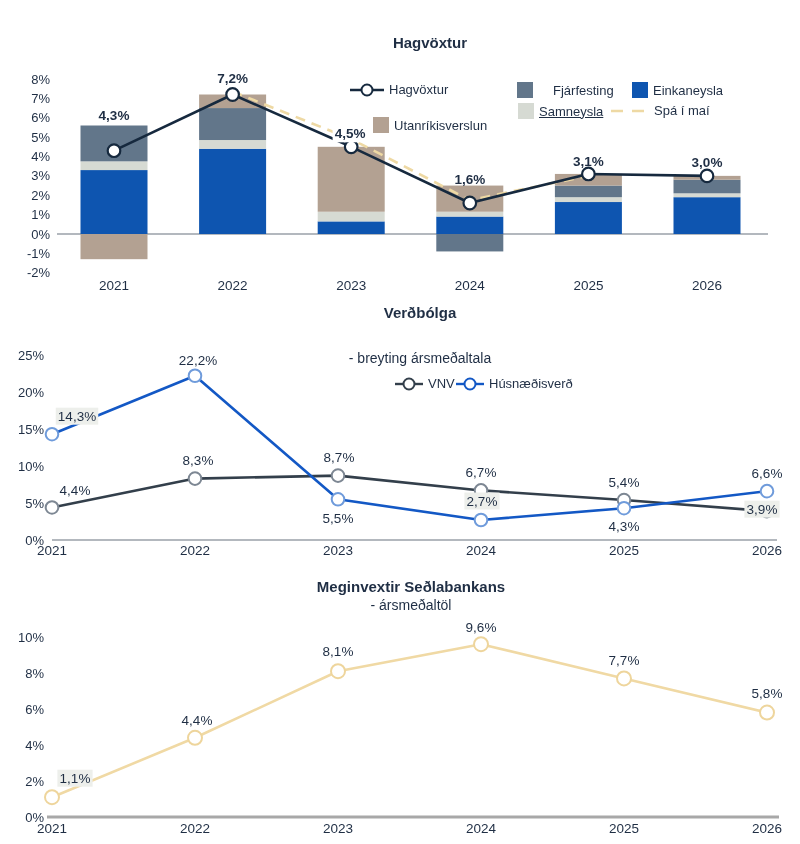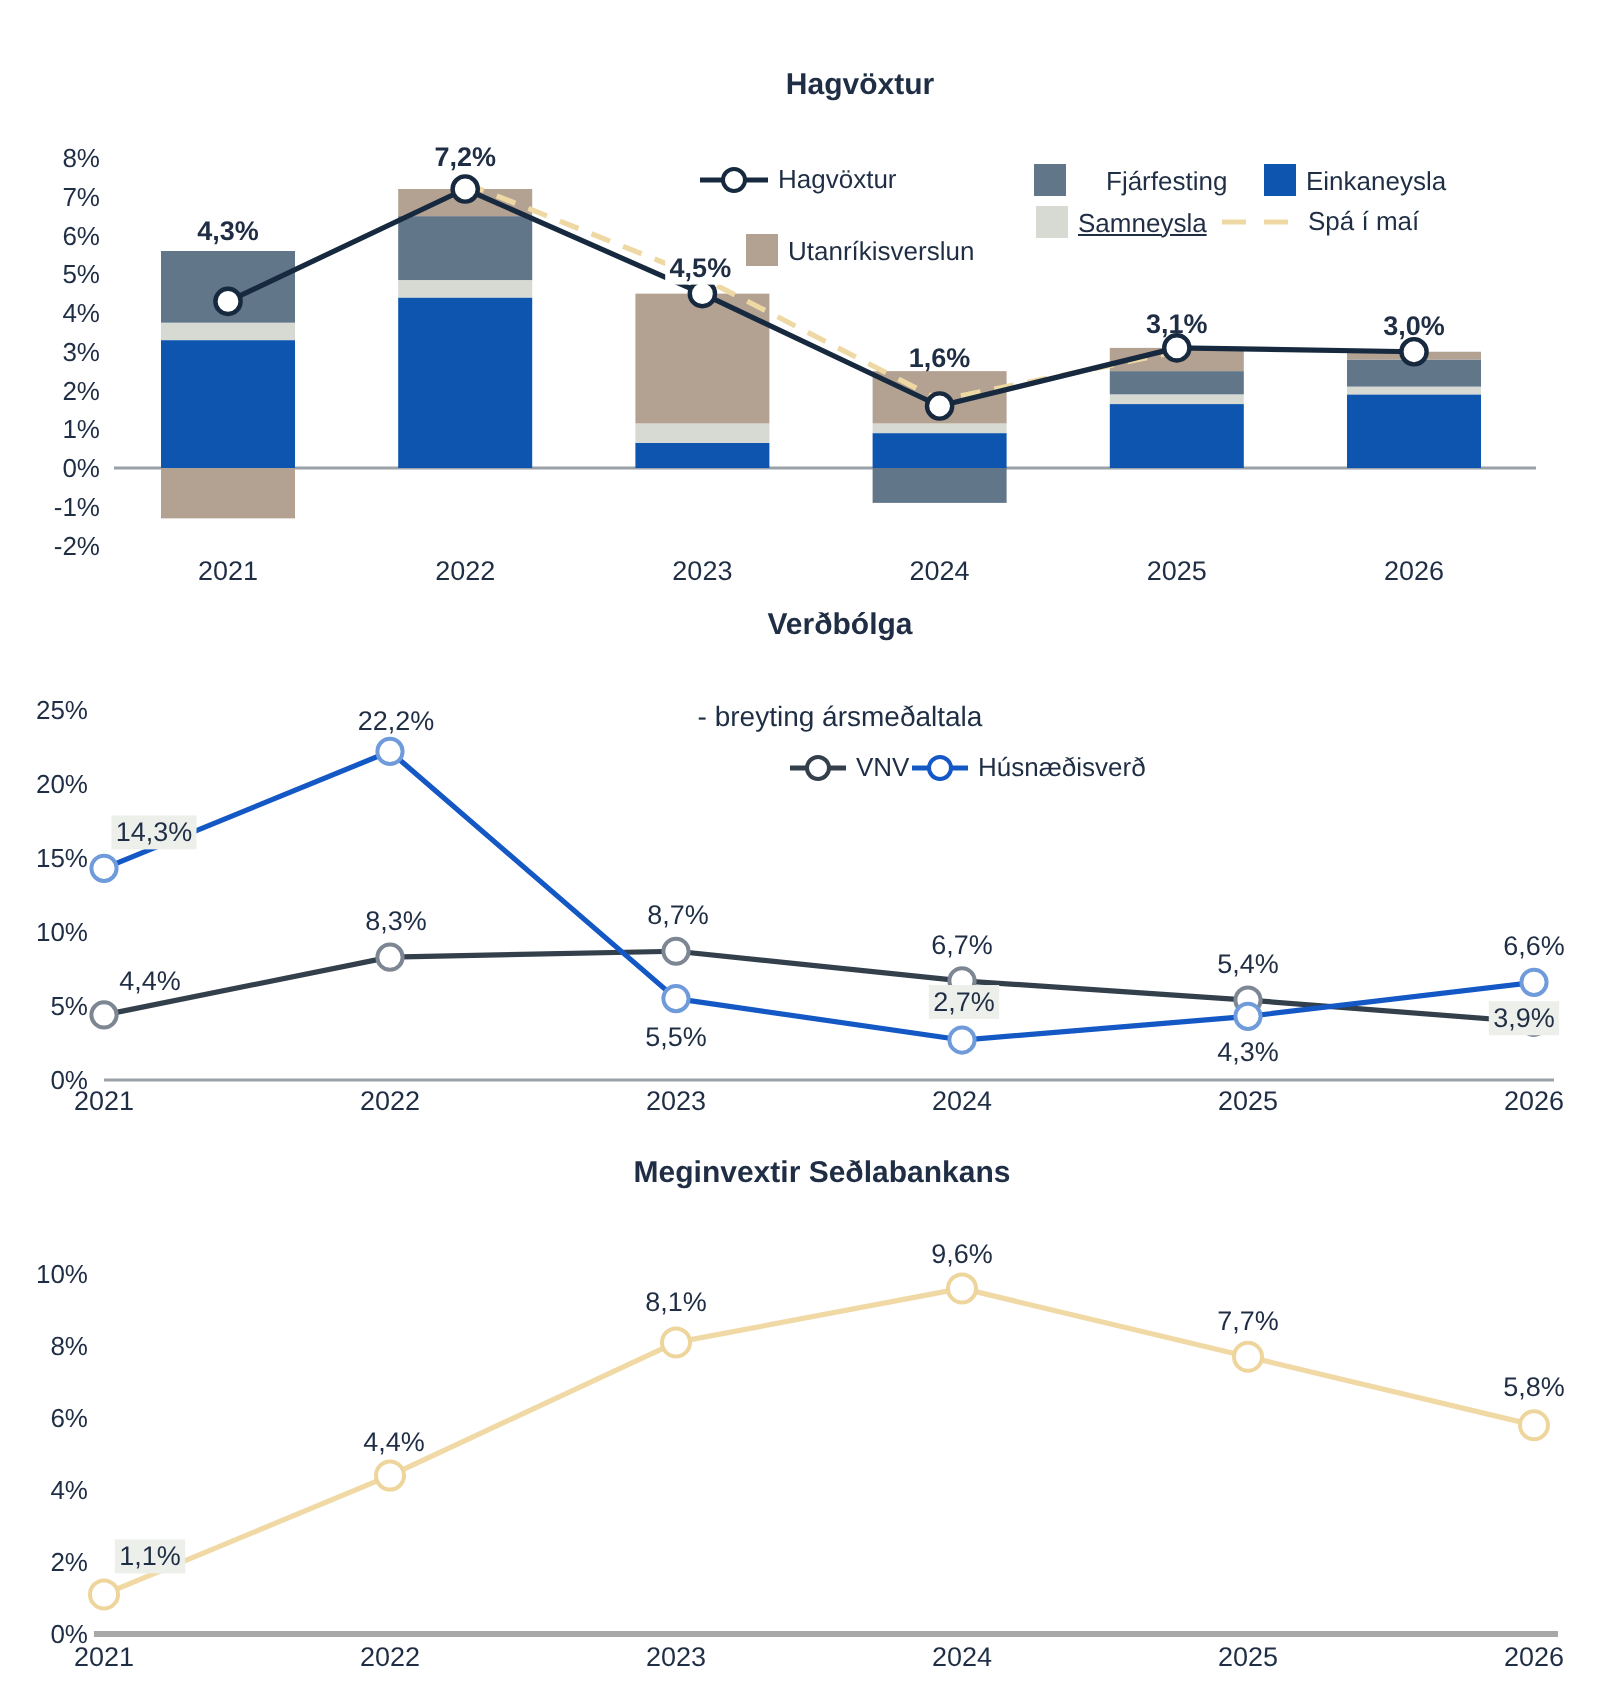--- a/index.html
+++ b/index.html
@@ -231,14 +231,15 @@
     <div class="legend-item" style="left:456px; top:376px;">
       <svg width="28" height="14">
         <line x1="0" y1="7" x2="28" y2="7" stroke-width="2.4" stroke="#1358c5"></line>
         <circle cx="14" cy="7" r="5.5" fill="#ffffff" stroke-width="2" stroke="#1358c5"></circle>
       </svg>
       <span>Húsnæðisverð</span>
     </div>
   </div>
 
   <div class="chart-title" style="left:31px; top:578px; width:760px;">Meginvextir Seðlabankans</div>
+  <div class="chart-subtitle" style="left:31px; top:597px; width:760px;">- ársmeðaltöl</div>
 
 </div>
 
 </body></html>

